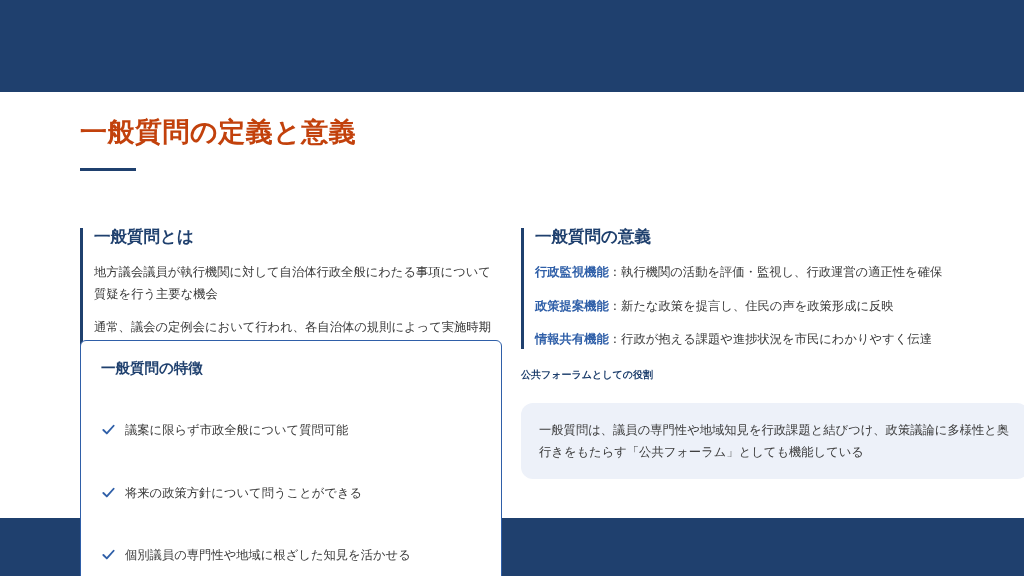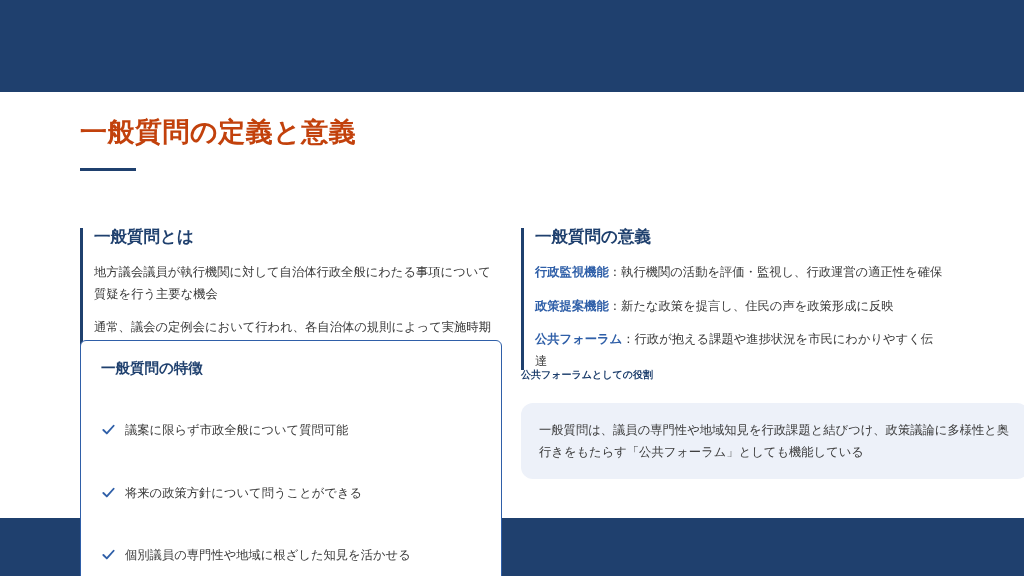--- a/index.html
+++ b/index.html
@@ -218,21 +218,21 @@
 
       <div class="kv-line">
         <span class="kv-key">行政監視機能</span><span>：</span><span>執行機関の活動を評価・監視し、行政運営の適正性を確保</span>
       </div>
 
       <div class="kv-line">
         <span class="kv-key">政策提案機能</span><span>：</span><span>新たな政策を提言し、住民の声を政策形成に反映</span>
       </div>
 
       <div class="kv-line">
-        <span class="kv-key">公共フォーラム</span><span>：</span><span>行政が抱える課題や進捗状況を市民にわかりやすく伝達</span>
+        <span class="kv-key">情報共有機能</span><span>：</span><span>行政が抱える課題や進捗状況を市民にわかりやすく伝達</span>
       </div>
     </div>
   </div>
 
   <div class="role-head">公共フォーラムとしての役割</div>
 
   <div class="card-fill">
     <div class="body-text">一般質問は、議員の専門性や地域知見を行政課題と結びつけ、政策議論に多様性と奥行きをもたらす「公共フォーラム」としても機能している</div>
   </div>
 

